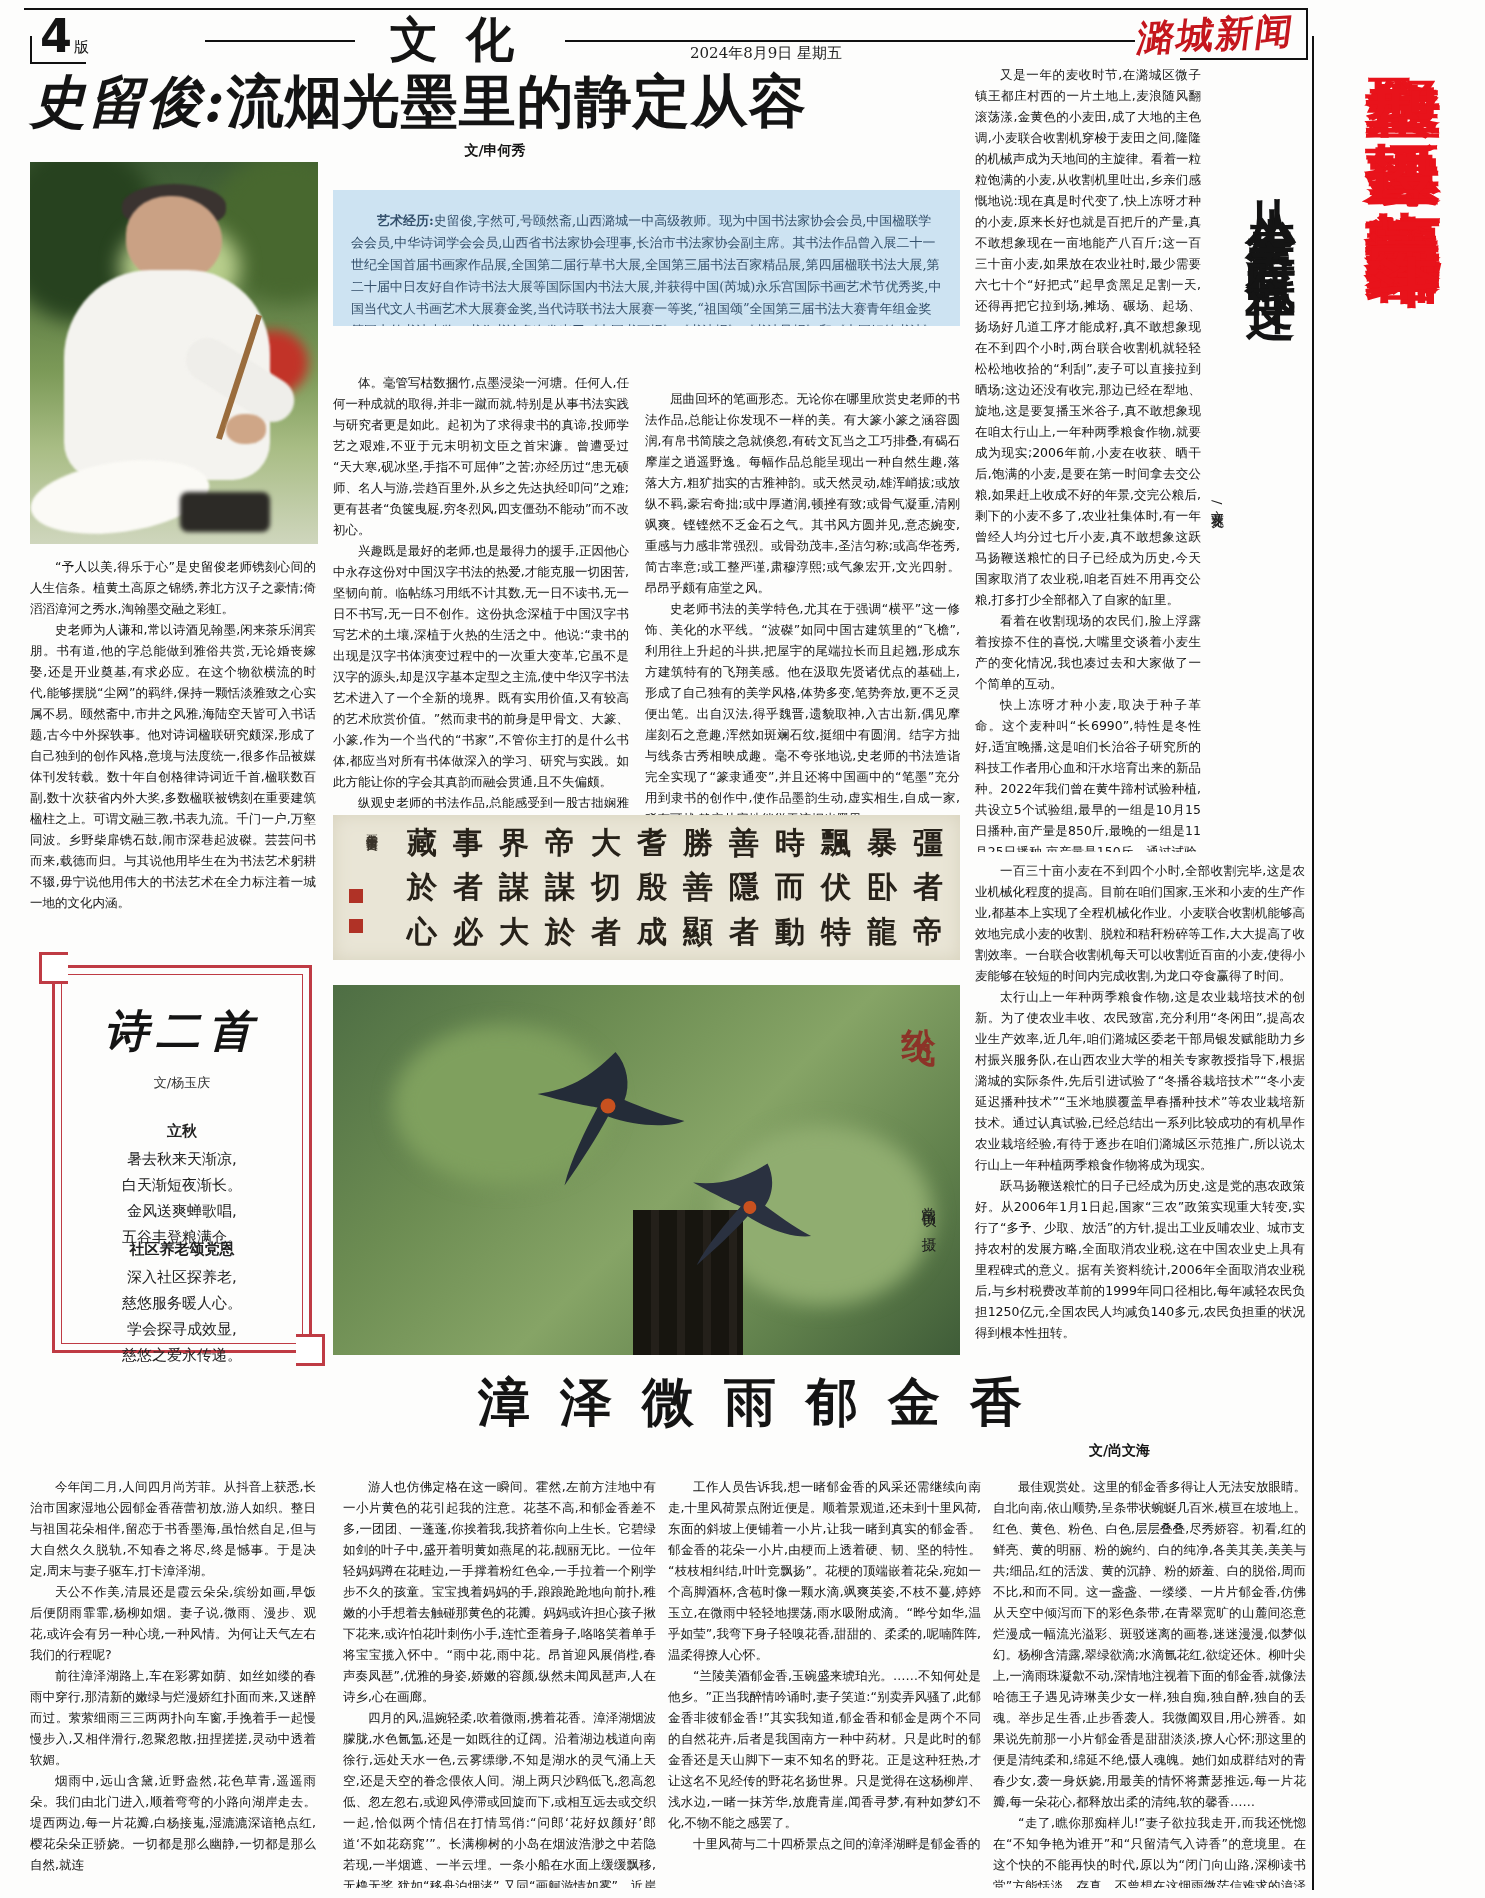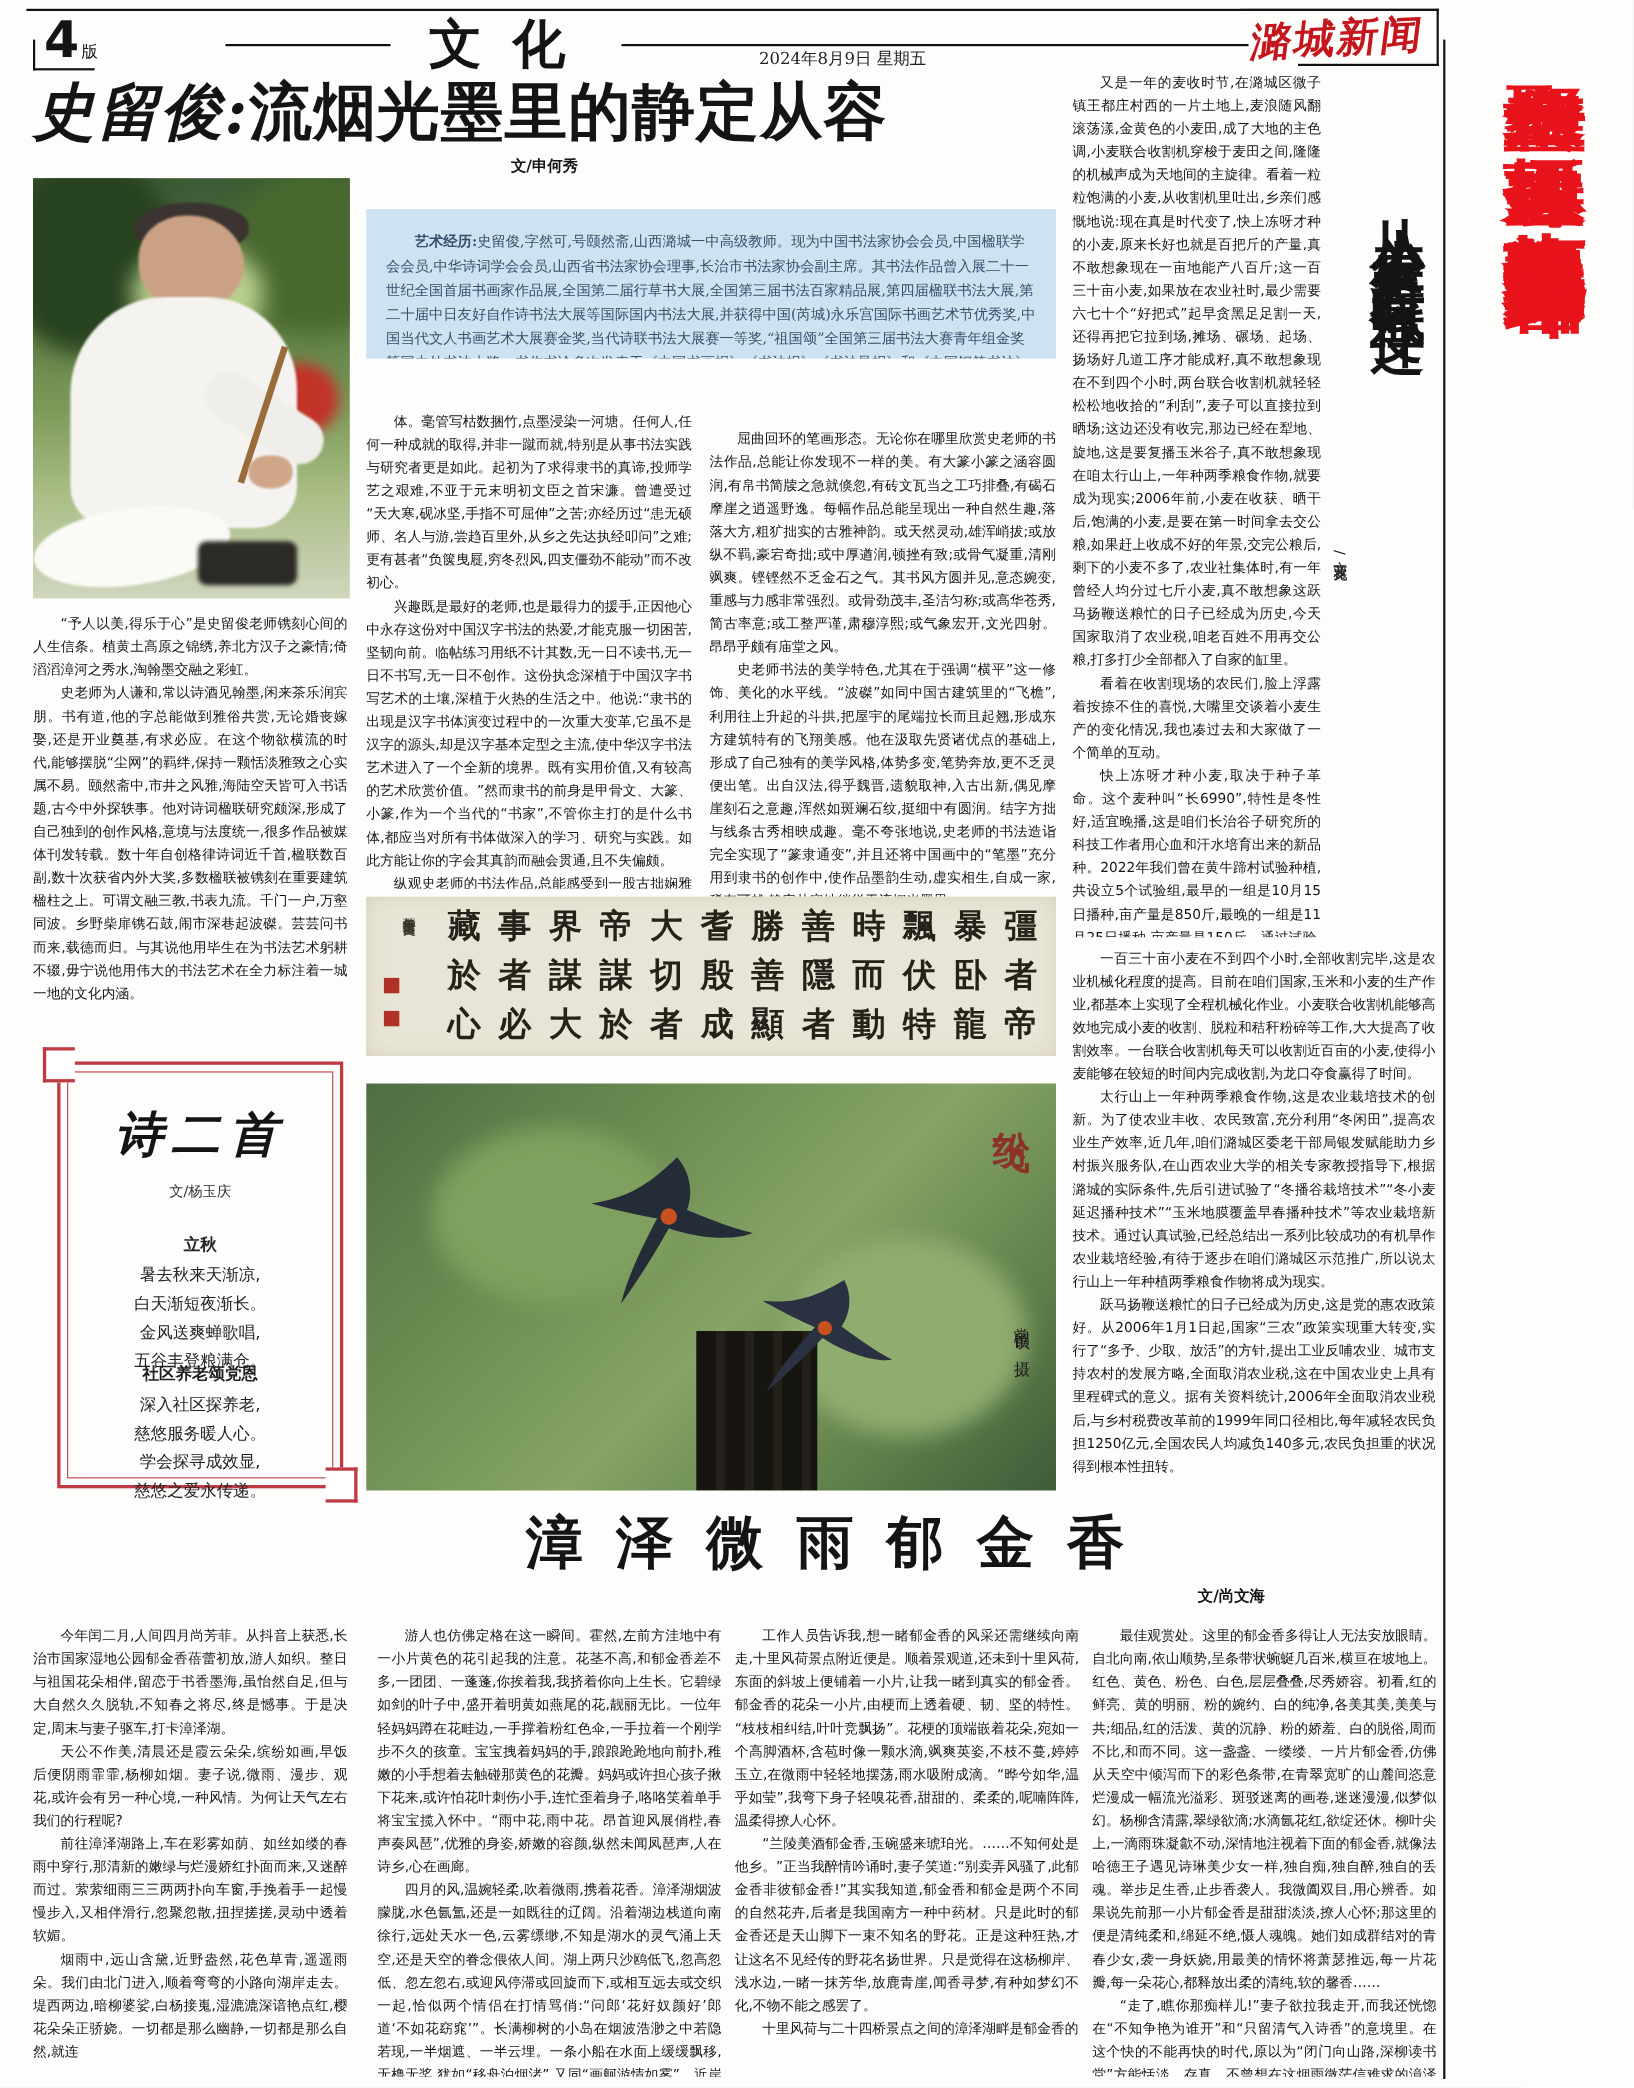--- a/index.html
+++ b/index.html
@@ -228,21 +228,21 @@
       <p class="para">跃马扬鞭送粮忙的日子已经成为历史,这是党的惠农政策好。从2006年1月1日起,国家“三农”政策实现重大转变,实行了“多予、少取、放活”的方针,提出工业反哺农业、城市支持农村的发展方略,全面取消农业税,这在中国农业史上具有里程碑式的意义。据有关资料统计,2006年全面取消农业税后,与乡村税费改革前的1999年同口径相比,每年减轻农民负担1250亿元,全国农民人均减负140多元,农民负担重的状况得到根本性扭转。</p>
       <p class="para">在新中国成立75周年之际,“从小麦生产看时代变迁”的故事中,我们看到了党的惠农政策,激发了农民的种粮积极性,推广先进的实用农业科技提高了农民的种粮本领,看到了乡村在发展变化,看到了国家在一天天变得强大,相信随着农业强国建设的进一步发展,乡村振兴战略的进一步落实,中国式农业现代化定能早日实现。</p>
     </div>
 
   <div class="abs a3-headline">漳泽微雨郁金香</div>
   <div class="abs a3-byline">文/尚文海</div>
   <div class="abs coltext a3-col1">
       <p class="para">今年闰二月,人间四月尚芳菲。从抖音上获悉,长治市国家湿地公园郁金香蓓蕾初放,游人如织。整日与祖国花朵相伴,留恋于书香墨海,虽怡然自足,但与大自然久久脱轨,不知春之将尽,终是憾事。于是决定,周末与妻子驱车,打卡漳泽湖。</p>
       <p class="para">天公不作美,清晨还是霞云朵朵,缤纷如画,早饭后便阴雨霏霏,杨柳如烟。妻子说,微雨、漫步、观花,或许会有另一种心境,一种风情。为何让天气左右我们的行程呢?</p>
       <p class="para">前往漳泽湖路上,车在彩雾如荫、如丝如缕的春雨中穿行,那清新的嫩绿与烂漫娇红扑面而来,又迷醉而过。萦萦细雨三三两两扑向车窗,手挽着手一起慢慢步入,又相伴滑行,忽聚忽散,扭捏搓搓,灵动中透着软媚。</p>
-      <p class="para">烟雨中,远山含黛,近野盎然,花色草青,遥遥雨朵。我们由北门进入,顺着弯弯的小路向湖岸走去。堤西两边,暗柳婆娑,白杨接嵬,湿漉漉深谙艳点红,樱花朵朵正骄娆。一切都是那么幽静,一切都是那么自然,就连</p>
+      <p class="para">烟雨中,远山含黛,近野盎然,花色草青,遥遥雨朵。我们由北门进入,顺着弯弯的小路向湖岸走去。堤西两边,每一片花瓣,白杨接嵬,湿漉漉深谙艳点红,樱花朵朵正骄娆。一切都是那么幽静,一切都是那么自然,就连</p>
     </div>
   <div class="abs coltext a3-col2">
       <p class="para">游人也仿佛定格在这一瞬间。霍然,左前方洼地中有一小片黄色的花引起我的注意。花茎不高,和郁金香差不多,一团团、一蓬蓬,你挨着我,我挤着你向上生长。它碧绿如剑的叶子中,盛开着明黄如燕尾的花,靓丽无比。一位年轻妈妈蹲在花畦边,一手撑着粉红色伞,一手拉着一个刚学步不久的孩童。宝宝拽着妈妈的手,踉踉跄跄地向前扑,稚嫩的小手想着去触碰那黄色的花瓣。妈妈或许担心孩子揪下花来,或许怕花叶刺伤小手,连忙歪着身子,咯咯笑着单手将宝宝揽入怀中。“雨中花,雨中花。昂首迎风展俏梐,春声奏凤琶”,优雅的身姿,娇嫩的容颜,纵然未闻凤琶声,人在诗乡,心在画廊。</p>
       <p class="para">四月的风,温婉轻柔,吹着微雨,携着花香。漳泽湖烟波朦胧,水色氤氲,还是一如既往的辽阔。沿着湖边栈道向南徐行,远处天水一色,云雾缥缈,不知是湖水的灵气涌上天空,还是天空的眷念偎依人间。湖上两只沙鸥低飞,忽高忽低、忽左忽右,或迎风停滞或回旋而下,或相互远去或交织一起,恰似两个情侣在打情骂俏:“问郎‘花好奴颜好’郎道‘不如花窈窕’”。长满柳树的小岛在烟波浩渺之中若隐若现,一半烟遮、一半云埋。一条小船在水面上缓缓飘移,无橹无桨,犹如“移舟泊烟渚”,又同“画舸游情如雾”。近岸芦苇冒出了尖尖,嫩嫩的苇芽裹挟在不知名的水草中。许多鱼儿成群结队穿梭其间,悠然自在,既婉囲于幽静,又婆娑乎人间,夫复何求?</p>
     </div>
   <div class="abs coltext a3-col3">
       <p class="para">工作人员告诉我,想一睹郁金香的风采还需继续向南走,十里风荷景点附近便是。顺着景观道,还未到十里风荷,东面的斜坡上便铺着一小片,让我一睹到真实的郁金香。郁金香的花朵一小片,由梗而上透着硬、韧、坚的特性。“枝枝相纠结,叶叶竞飘扬”。花梗的顶端嵌着花朵,宛如一个高脚酒杯,含苞时像一颗水滴,飒爽英姿,不枝不蔓,婷婷玉立,在微雨中轻轻地摆荡,雨水吸附成滴。“晔兮如华,温乎如莹”,我弯下身子轻嗅花香,甜甜的、柔柔的,呢喃阵阵,温柔得撩人心怀。</p>
       <p class="para">“兰陵美酒郁金香,玉碗盛来琥珀光。……不知何处是他乡。”正当我醉情吟诵时,妻子笑道:“别卖弄风骚了,此郁金香非彼郁金香!”其实我知道,郁金香和郁金是两个不同的自然花卉,后者是我国南方一种中药材。只是此时的郁金香还是天山脚下一束不知名的野花。正是这种狂热,才让这名不见经传的野花名扬世界。只是觉得在这杨柳岸、浅水边,一睹一抹芳华,放鹿青崖,闻香寻梦,有种如梦幻不化,不物不能之感罢了。</p>
       <p class="para">十里风荷与二十四桥景点之间的漳泽湖畔是郁金香的</p>
     </div>

